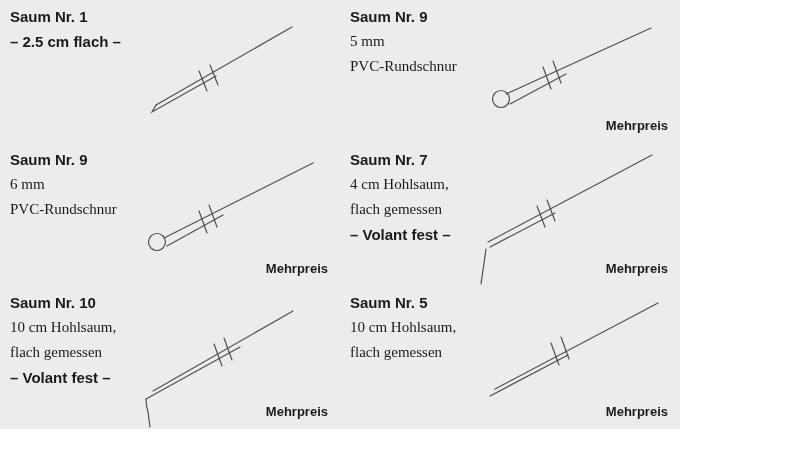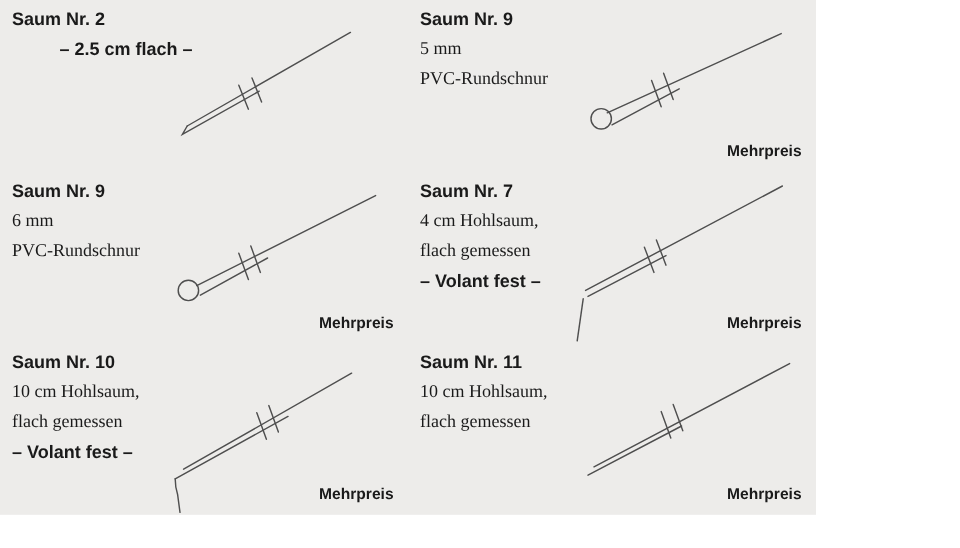--- a/index.html
+++ b/index.html
@@ -20,21 +20,21 @@
   }
   .cell {
     position: absolute;
     width: 340px; height: 143px;
   }
   .txt {
     position: absolute; left: 10px; top: 8px; width: 190px;
   }
   .title { font-weight: bold; font-size: 15px; margin-bottom: 8px; }
   .line  { font-size: 15px; margin-bottom: 8px; font-family: Liberation Serif, serif; }
-  .note  { font-weight: bold; font-size: 15px; text-align: center; }
+  .note  { font-weight: bold; font-size: 15px; }
   .volant{ font-weight: bold; font-size: 15px; }
   .mehrpreis {
     position: absolute; right: 12px; bottom: 10px;
     font-weight: bold; font-size: 13px;
   }
   svg.diagram {
     position: absolute; left: 0; top: 0;
     width: 340px; height: 143px;
     pointer-events: none;
   }
@@ -47,21 +47,21 @@
   <div class="cell" style="left:0;top:0">
     <svg class="diagram" viewBox="0 0 340 143">
       <g stroke="#4f4f4f" stroke-width="1.2" fill="none" stroke-linecap="round">
         <path d="M156,105 L292,27"></path>
         <path d="M156,105 L152,112 L216,76"></path>
         <path d="M199,71 L207,91"></path>
         <path d="M210,65 L218,85"></path>
       </g>
     </svg>
     <div class="txt">
-      <div class="title">Saum Nr. 2</div>
+      <div class="title">Saum Nr. 1</div>
       <div class="note">– 2.5 cm flach –</div>
     </div>
   </div>
 
   <div class="cell" style="left:340px;top:0">
     <svg class="diagram" viewBox="0 0 340 143">
       <g stroke="#4f4f4f" stroke-width="1.2" fill="none" stroke-linecap="round">
         <circle cx="161" cy="99" r="8.5"></circle>
         <path d="M166,94 L311,28"></path>
         <path d="M170,104 L226,74"></path>
@@ -136,20 +136,20 @@
   <div class="cell" style="left:340px;top:286px">
     <svg class="diagram" viewBox="0 0 340 143">
       <g stroke="#4f4f4f" stroke-width="1.2" fill="none" stroke-linecap="round">
         <path d="M155,103 L318,17"></path>
         <path d="M150,110 L228,69"></path>
         <path d="M211,57 L219,79"></path>
         <path d="M221,51 L229,73"></path>
       </g>
     </svg>
     <div class="txt">
-      <div class="title">Saum Nr. 11</div>
+      <div class="title">Saum Nr. 5</div>
       <div class="line">10 cm Hohlsaum,</div>
       <div class="line">flach gemessen</div>
     </div>
     <div class="mehrpreis">Mehrpreis</div>
   </div>
 
 </div>
 
 </body></html>

